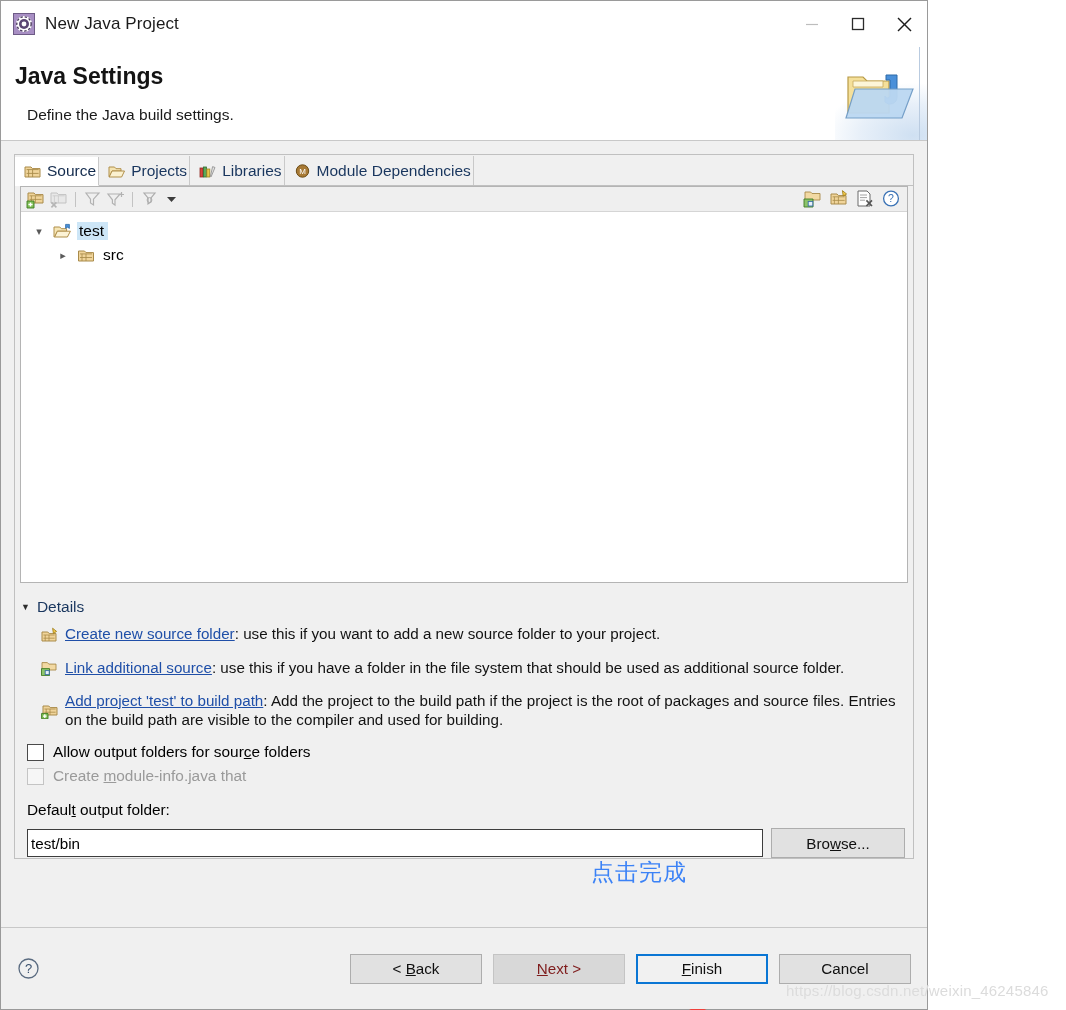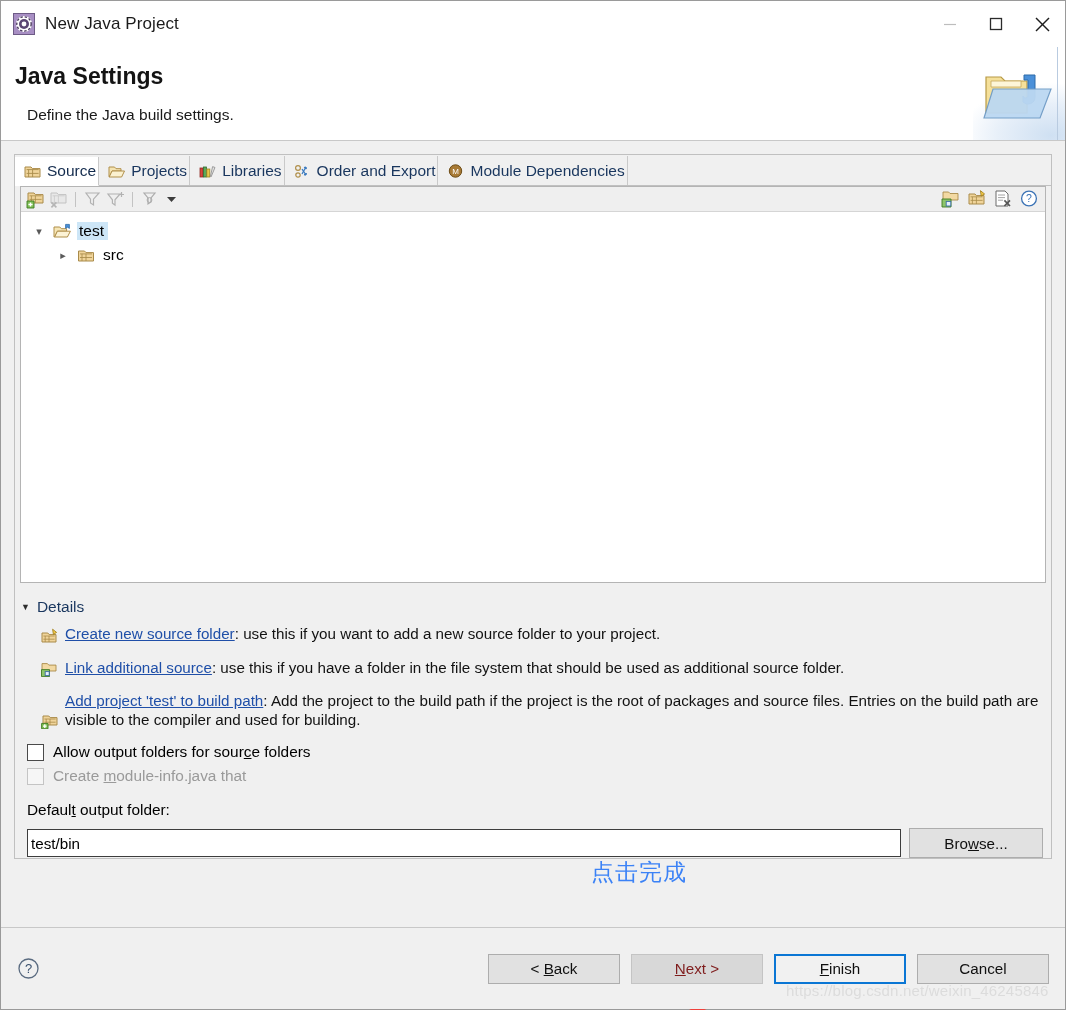--- a/index.html
+++ b/index.html
@@ -12,21 +12,21 @@
     background: #ffffff;
     font-family: "Liberation Sans", sans-serif;
     font-size: 15px;
     color: #000000;
     overflow: hidden;
     position: relative;
   }
   .dialog {
     position: absolute;
     left: 0; top: 0;
-    width: 1066px;
+    width: 928px;
     height: 1010px;
     background: #f0f0f0;
     border: 1px solid #9a9a9a;
     box-sizing: border-box;
     display: flex;
     flex-direction: column;
   }
 
   
   .titlebar {
@@ -253,21 +253,21 @@
     color: #19365e;
     margin-bottom: 8px;
   }
   .details-head .tri {
     color: #2d2d2d;
     font-size: 9px;
     line-height: 1;
   }
   .detail-item {
     display: flex;
-    align-items: flex-end;
+    align-items: center;
     gap: 7px;
     padding-left: 20px;
     margin-bottom: 14px;
     font-size: 15.2px;
     line-height: 1.26;
     color: #121212;
   }
   .detail-item .dico { width: 17px; height: 16px; flex: 0 0 auto; margin-top: 2px; position: relative; }
   .detail-text { flex: 1 1 auto; }
   a.link {
@@ -484,31 +484,20 @@
             <svg width="17" height="16" viewBox="0 0 17 16">
               <rect x="1" y="5" width="3" height="9" fill="#d8453c" stroke="#8e2a24" stroke-width="0.8"></rect>
               <rect x="4.4" y="4" width="3" height="10" fill="#5aa85a" stroke="#2f6b2f" stroke-width="0.8"></rect>
               <rect x="7.8" y="6" width="3" height="8" fill="#e8c84a" stroke="#9a8420" stroke-width="0.8"></rect>
               <path d="M12 14 L16 4.5 L13.6 3.6 L11.4 13.4 Z" fill="#e3e3e3" stroke="#8a8a8a" stroke-width="0.8"></path>
             </svg>
           </span>
           <span>Libraries</span>
         </div>
 
-        <div class="tab">
-          <span class="tabico">
-            <svg width="17" height="16" viewBox="0 0 17 16">
-              <circle cx="4" cy="5" r="2.4" fill="none" stroke="#b08f4a" stroke-width="1.2"></circle>
-              <circle cx="4" cy="12" r="2.2" fill="none" stroke="#b08f4a" stroke-width="1.2"></circle>
-              <path d="M8 11 L12 4 M12 4 L10 4.6 M12 4 L12.3 6.2" stroke="#3c7bbf" stroke-width="1.3" fill="none"></path>
-              <path d="M8 6 L12 12 M12 12 L10 11.6 M12 12 L12.3 10" stroke="#3c7bbf" stroke-width="1.3" fill="none"></path>
-            </svg>
-          </span>
-          <span>Order and Export</span>
-        </div>
 
         <div class="tab">
           <span class="tabico">
             <svg width="17" height="16" viewBox="0 0 17 16">
               <circle cx="8.5" cy="8" r="6.2" fill="#a87a35" stroke="#6e4d17" stroke-width="1"></circle>
               <text x="8.5" y="11.3" font-size="8" font-family="Liberation Sans, sans-serif" fill="#ffffff" text-anchor="middle">M</text>
             </svg>
           </span>
           <span>Module Dependencies</span>
         </div>

